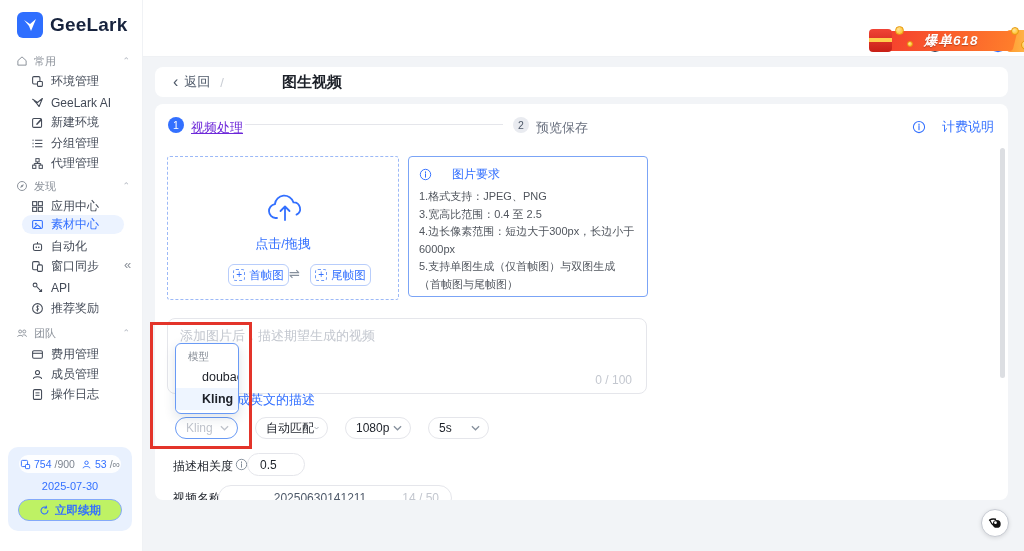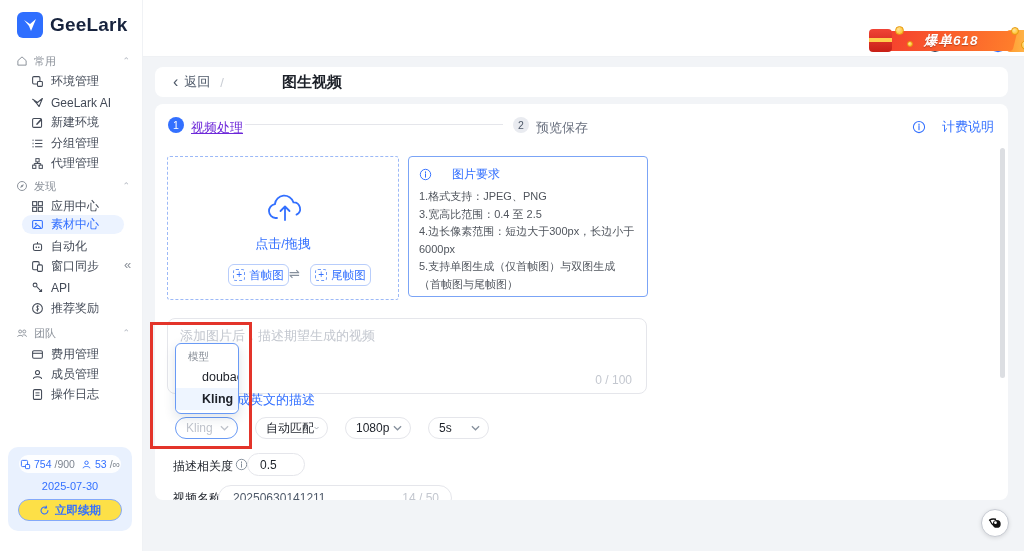--- a/index.html
+++ b/index.html
@@ -38,21 +38,21 @@
   .nav-header .chev { margin-left:auto; color:#b4b9c2; font-size:9px; }
   .nav-item { position:absolute; left:22px; width:102px; height:19px; display:flex; align-items:center; gap:7px; padding-left:9px; color:#434a57; font-size:12px; border-radius:11px; cursor:pointer; white-space:nowrap; }
   .nav-item.active { background:#ecf3ff; color:#3370ff; }
   .nav-item svg { flex:0 0 auto; }
   .collapse { position:absolute; left:124px; top:257px; color:#8a9099; font-size:13px; cursor:pointer; }
 
   .usage-card { position:absolute; left:8px; top:447px; width:124px; height:84px; background:#e9f1fe; border-radius:10px; }
   .usage-badge { position:absolute; left:11px; top:8px; width:102px; height:18px; background:rgba(255,255,255,.9); border-radius:9px; display:flex; align-items:center; justify-content:center; gap:3px; font-size:10.5px; }
   .u-blue { color:#3370ff; } .u-gray { color:#7d8590; }
   .usage-date { position:absolute; left:0; top:33px; width:100%; text-align:center; color:#3370ff; font-size:11px; }
-  .renew-btn { position:absolute; left:10px; top:52px; width:104px; height:22px; background:#fde047; border:1px solid #84a9f9; border-radius:12px; display:flex; align-items:center; justify-content:center; gap:5px; color:#3370ff; font-size:11.5px; font-weight:bold; cursor:pointer; }
+  .renew-btn { position:absolute; left:10px; top:52px; width:104px; height:22px; background:#bef264; border:1px solid #84a9f9; border-radius:12px; display:flex; align-items:center; justify-content:center; gap:5px; color:#3370ff; font-size:11.5px; font-weight:bold; cursor:pointer; }
 
   
   .workspace { position:absolute; left:143px; top:57px; right:0; bottom:0; background:#f2f4f7; }
   .crumb-bar { position:absolute; left:12px; top:10px; width:853px; height:30px; background:#fff; border-radius:8px; display:flex; align-items:center; }
   .crumb-back { display:flex; align-items:center; gap:6px; color:#4e5969; margin-left:18px; cursor:pointer; }
   .crumb-sep { color:#c9cdd4; margin:0 10px; }
   .crumb-title { font-size:15px; font-weight:bold; color:#1d2129;padding-left:48px; }
 
   .main-card { position:absolute; left:12px; top:47px; width:853px; height:396px; background:#fff; border-radius:8px; overflow:hidden; }
 
@@ -88,21 +88,21 @@
   .dd-label { padding:6px 0 2px 12px; font-size:10.5px; color:#8a9099; }
   .dd-option { padding:4px 0 4px 26px; font-size:12.5px; color:#1d2129; cursor:pointer; }
   .dd-option.selected { background:#eef5ff; font-weight:bold; }
 
   
   .pill-select { position:absolute; top:313px; height:22px; background:#fff; border:1px solid #e5e6eb; border-radius:11px; display:flex; align-items:center; padding:0 8px 0 10px; font-size:12px; color:#1d2129; cursor:pointer; }
   .pill-select .val { flex:1; white-space:nowrap; }
   .pill-select.focused { border-color:#699af5; color:#c0c4cc; }
 
   .field-label { position:absolute; font-size:12px; color:#1d2129; }
-  .pill-input { position:absolute; background:#fff; border:1px solid #e5e6eb; display:flex; align-items:center; font-size:12px; color:#1d2129; }
+  .pill-input { position:absolute; background:#fff; border:1px solid #e5e6eb; display:flex; align-items:center; font-size:12px; color:#1d2129;text-align:right; }
 
   
   .scroll-thumb { position:absolute; left:845px; top:44px; width:5px; height:230px; background:#dcdee2; border-radius:3px; cursor:pointer; }
   .annotation-rect { position:absolute; left:150px; top:322px; width:102px; height:127px; border:3px solid #e3342a; z-index:40; pointer-events:none; }
   .eye-fab { position:absolute; left:981px; top:509px; width:28px; height:28px; border-radius:50%; background:#fff; border:1px solid #c7cbd3; box-shadow:0 1px 4px rgba(0,0,0,.12); display:flex; align-items:center; justify-content:center; cursor:pointer; z-index:45; }
 </style>
 </head>
 <body>
 
 <div class="win-controls">

